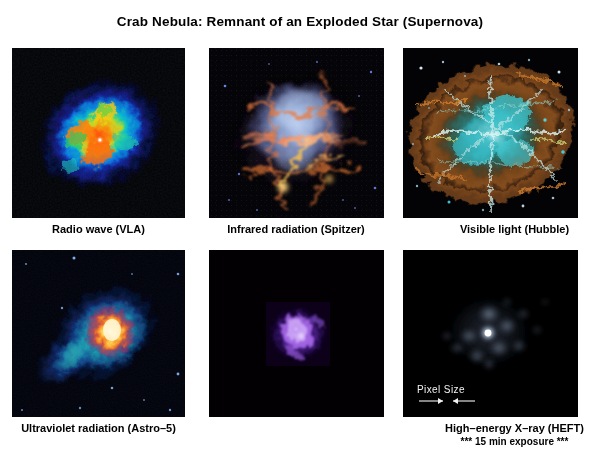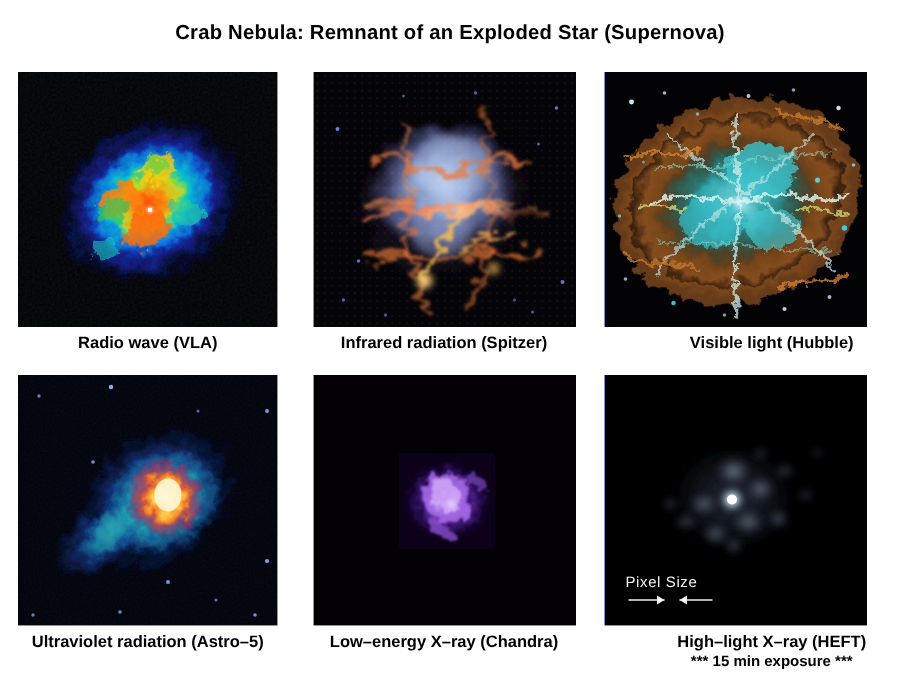--- a/index.html
+++ b/index.html
@@ -32,21 +32,21 @@
     text-align: center;
     font-size: 13.5px;
     font-weight: bold;
     color: #000000;
     letter-spacing: 0.15px;
     white-space: nowrap;
   }
 
   .panel {
     position: absolute;
-    background: #1d4ed8;
+    background: #0f766e;
     overflow: hidden;
   }
 
   .panel-canvas {
     position: absolute;
     left: 0; top: 0;
     width: 100%;
     height: 100%;
     display: block;
   }
@@ -559,19 +559,18 @@
         </svg>
       </span>
     </div>
   </div>
 
   <div class="caption cap-r1 cap-c2">Infrared radiation (Spitzer)</div>
   <div class="caption cap-r1 cap-c1">Radio wave (VLA)</div>
   <div class="caption cap-r1 cap-c3">Visible light (Hubble)</div>
 
   <div class="caption cap-r2 cap-c1">Ultraviolet radiation (Astro–5)</div>
-  <div class="caption cap-r2 cap-c2">Low–energy X–ray (Chandra)</div>
   <div class="caption cap-r2 cap-c3">
-    <span>High–light X–ray (HEFT)</span>
+    <span>High–energy X–ray (HEFT)</span>
     <span class="sub">*** 15 min exposure ***</span>
   </div>
 
 </div>
 
 </body></html>

